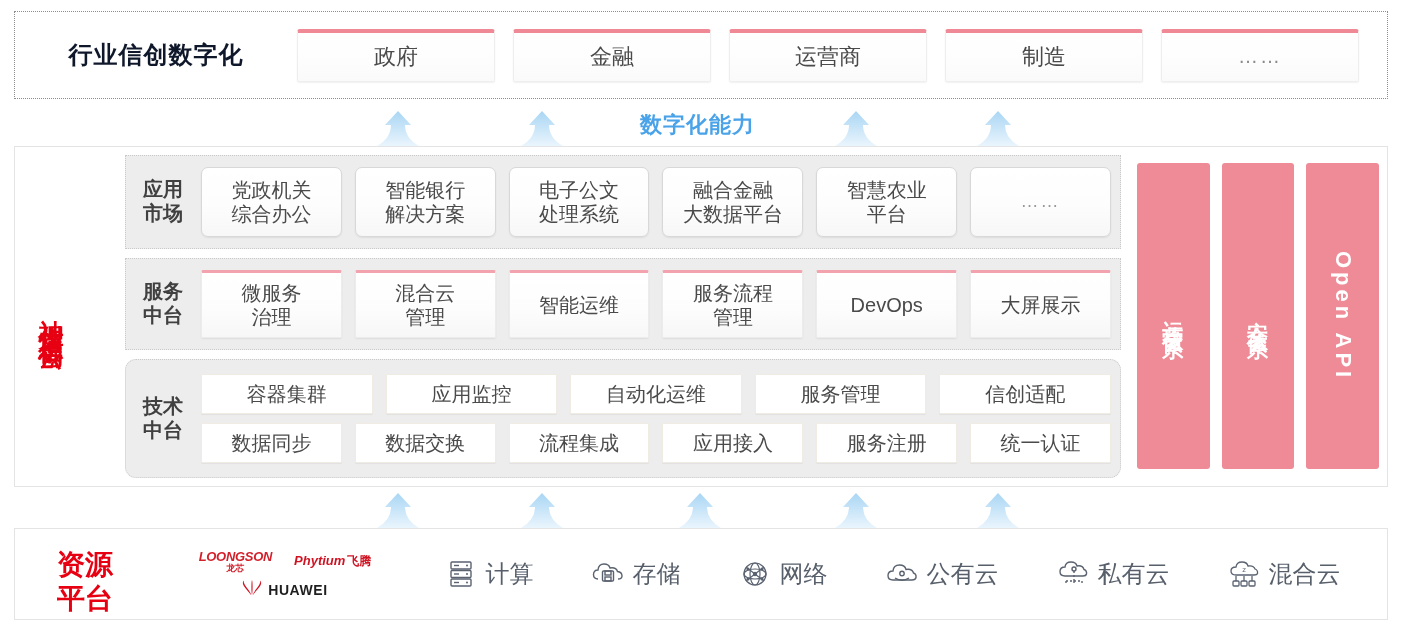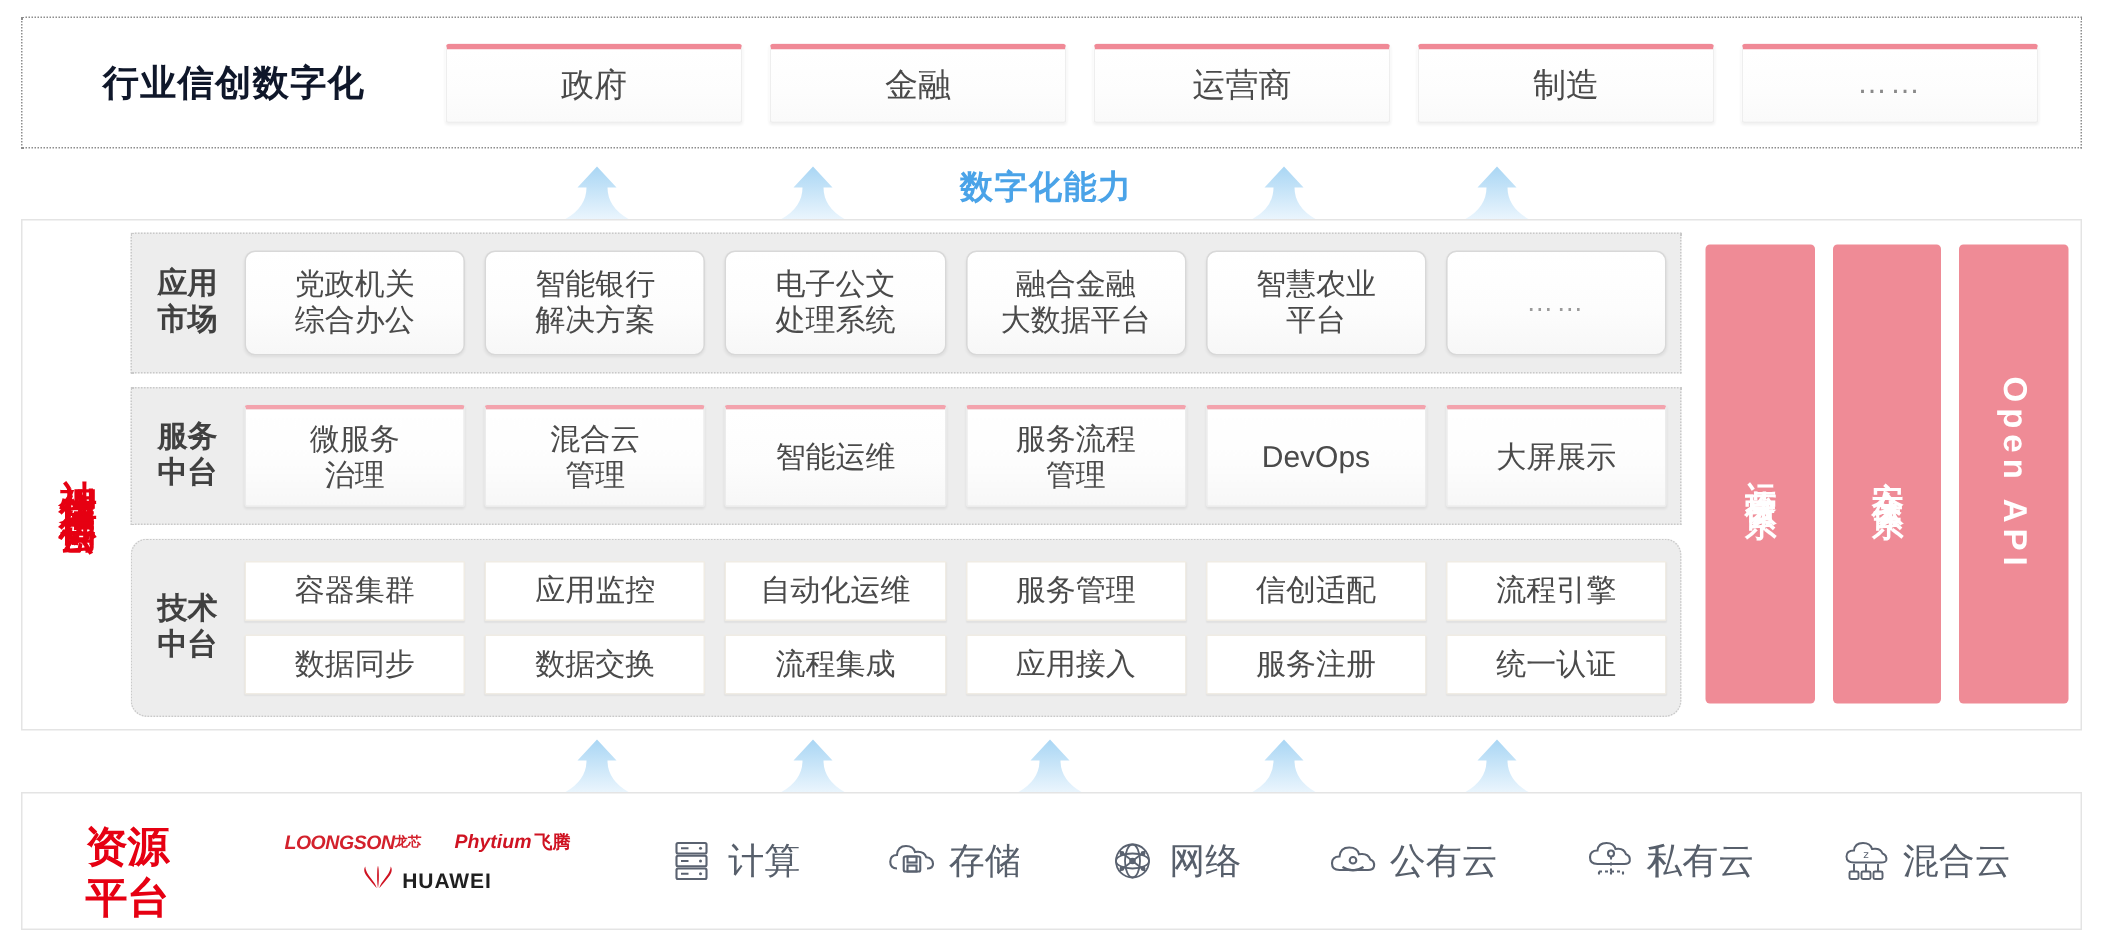--- a/index.html
+++ b/index.html
@@ -122,20 +122,21 @@
     flex-direction: column;
     gap: 9px;
   }
   .tier {
     background: #ededed;
     border: 1.5px dotted #c9c9c9;
     display: flex;
     align-items: center;
     padding: 0 9px;
     gap: 10px;
+    margin-left: 38px;
   }
   .tier.app { height: 94px; }
   .tier.svc { height: 92px; }
   .tier.tech { flex: 1; border-radius: 11px; }
   .tier-label {
     width: 56px;
     flex: none;
     font-size: 20px;
     font-weight: bold;
     color: #404040;
@@ -250,21 +251,21 @@
   .vendor-logos {
     width: 260px;
     flex: none;
     display: flex;
     flex-direction: column;
     align-items: center;
     gap: 7px;
     padding-top: 2px;
   }
   .logo-row { display: flex; align-items: center; gap: 22px; }
-  .logo-loongson { display: flex; flex-direction: row; align-items: center; line-height: 1; }
+  .logo-loongson { display: flex; flex-direction: column; align-items: center; line-height: 1; }
   .logo-loongson .ls-en {
     color: #d3212c; font-weight: bold; font-style: italic;
     font-size: 13px; letter-spacing: -0.3px;
   }
   .logo-loongson .ls-cn { color: #d3212c; font-size: 9px; font-weight: bold; margin-top: 1px; }
   .logo-phytium { display: flex; align-items: baseline; gap: 2px; }
   .logo-phytium .pt-en { color: #cf1322; font-weight: bold; font-size: 13px; font-style: italic; }
   .logo-phytium .pt-cn { color: #cf1322; font-weight: bold; font-size: 12px; }
   .logo-huawei { display: flex; align-items: center; gap: 6px; }
   .logo-huawei .hw-text { color: #1f1f1f; font-weight: bold; font-size: 14px; letter-spacing: 0.6px; }
@@ -391,21 +392,20 @@
             <div>技术</div>
             <div>中台</div>
           </div>
           <div class="tech-stack">
             <div class="tech-row">
               <div class="card tech-card">容器集群</div>
               <div class="card tech-card">应用监控</div>
               <div class="card tech-card">自动化运维</div>
               <div class="card tech-card">服务管理</div>
               <div class="card tech-card">信创适配</div>
-              <div class="card tech-card">流程引擎</div>
             </div>
             <div class="tech-row">
               <div class="card tech-card">数据同步</div>
               <div class="card tech-card">数据交换</div>
               <div class="card tech-card">流程集成</div>
               <div class="card tech-card">应用接入</div>
               <div class="card tech-card">服务注册</div>
               <div class="card tech-card">统一认证</div>
             </div>
           </div>

